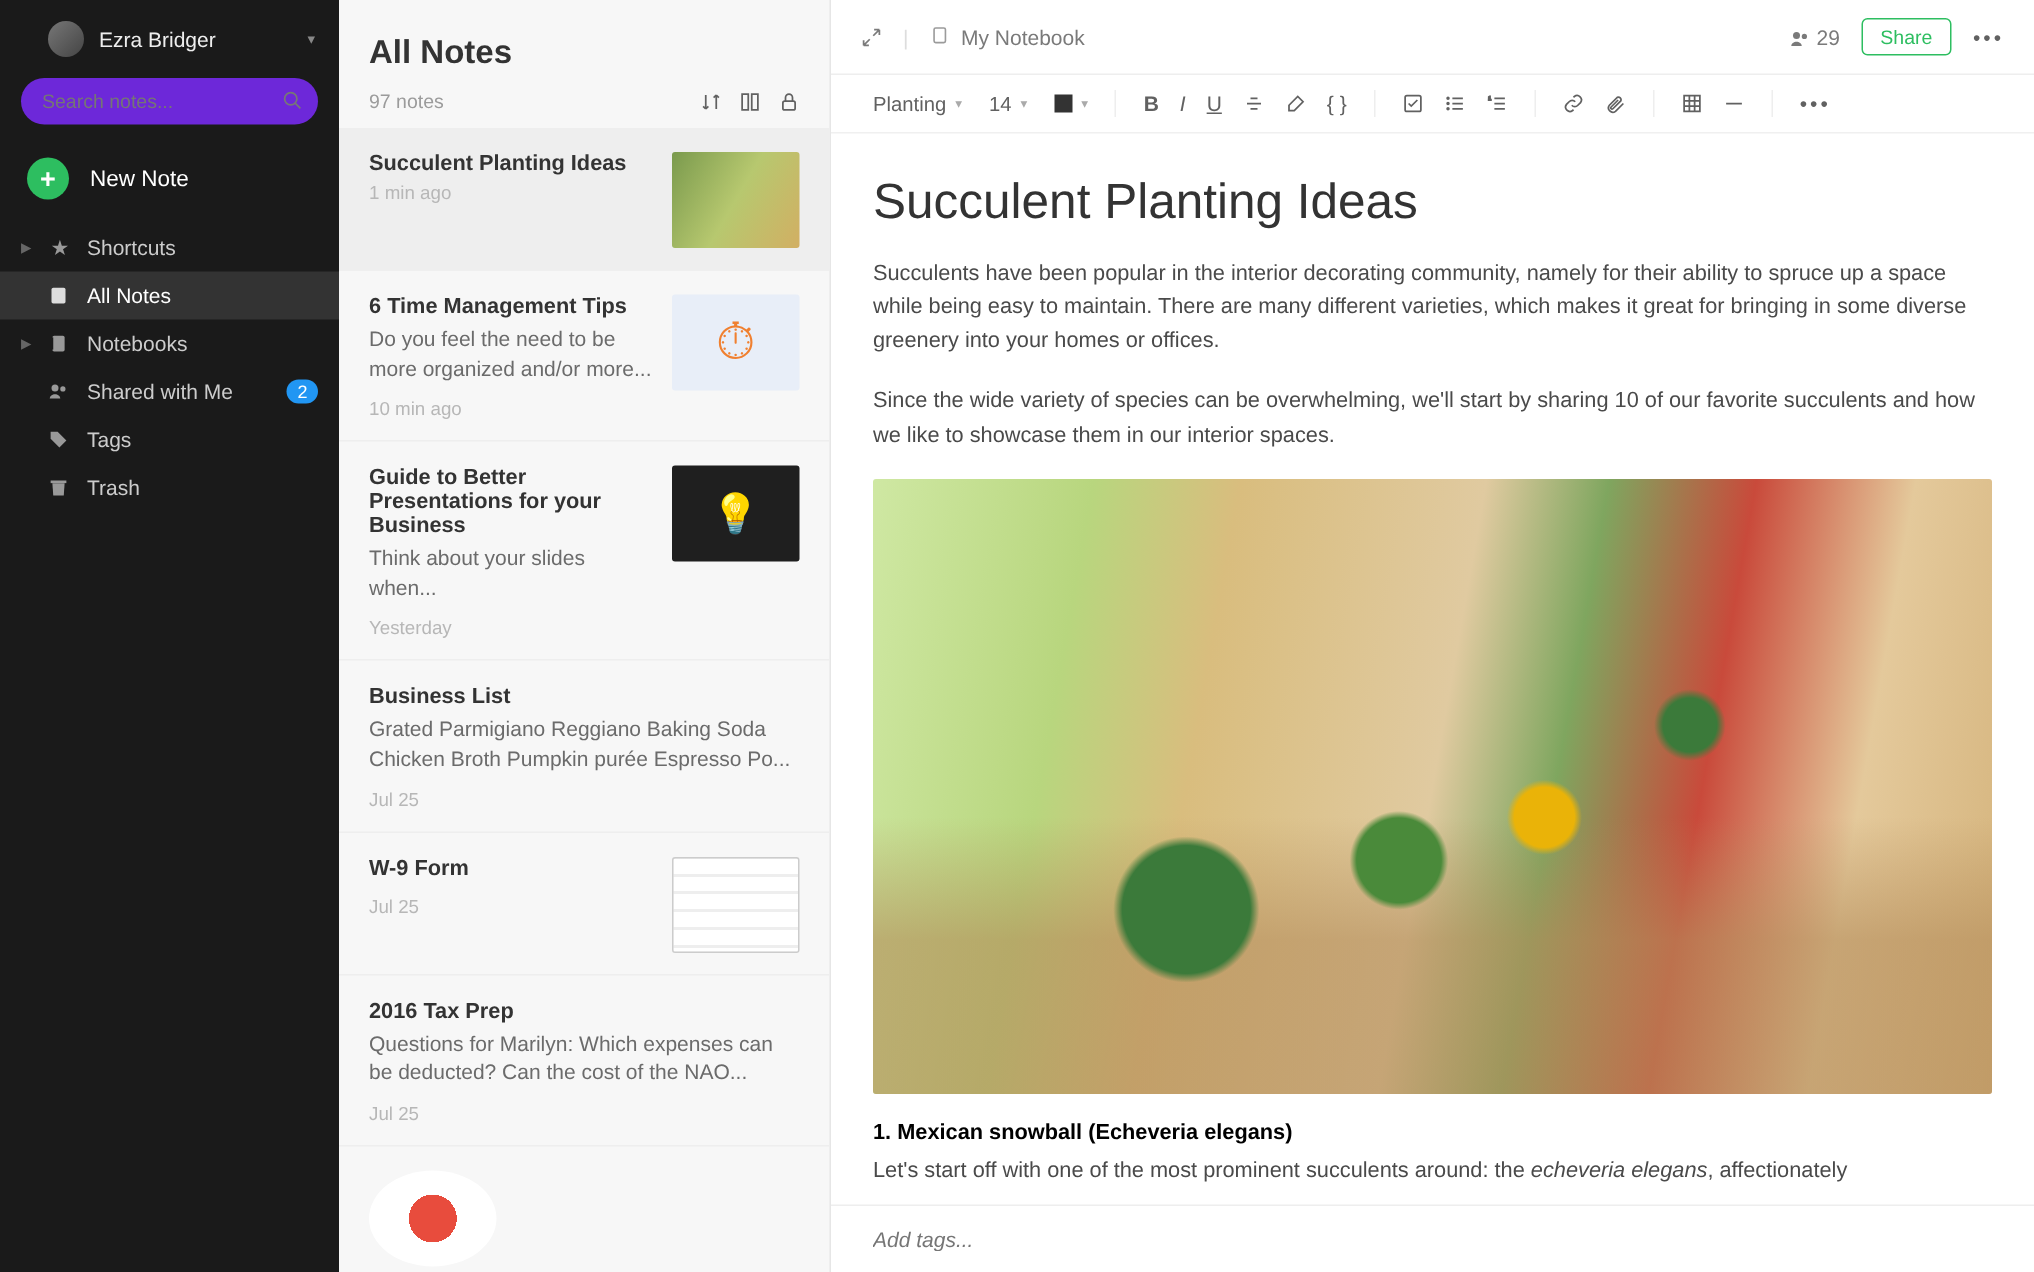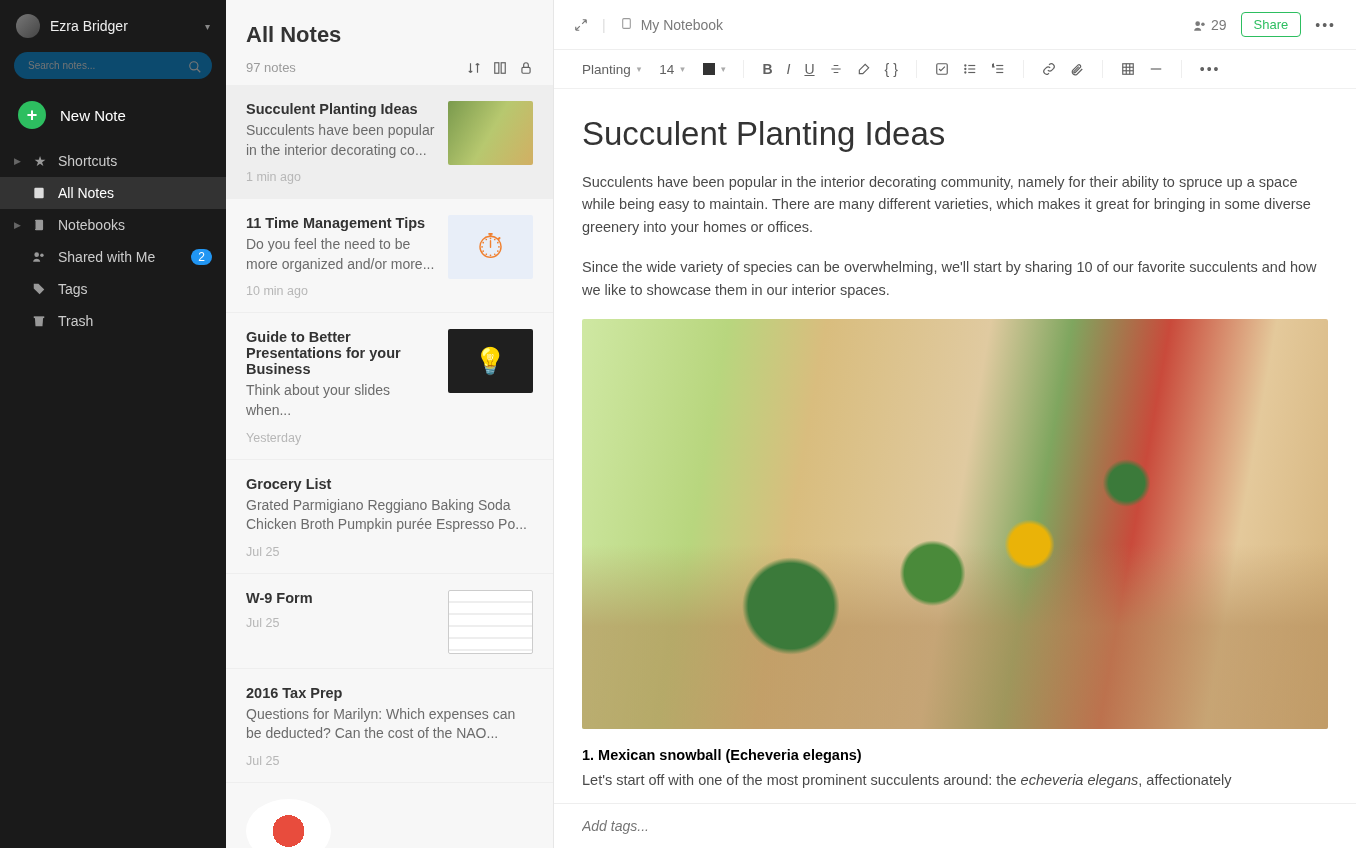--- a/index.html
+++ b/index.html
@@ -21,38 +21,38 @@
   color: #ccc;
   display: flex;
   flex-direction: column;
   padding-top: 14px;
   flex-shrink: 0;
 }
 .user-row {
   display: flex;
   align-items: center;
   gap: 10px;
-  padding: 0 16px 14px 16px;
+  padding: 0 16px 14px 32px;
 }
 .avatar {
   width: 24px; height: 24px; border-radius: 50%;
   background: linear-gradient(135deg,#777,#444);
 }
 .user-name { flex: 1; color: #eee; font-size: 14px; }
 .chevron { color: #888; font-size: 10px; }
 
 .search-wrap { padding: 0 14px 14px 14px; }
 .search {
   width: 100%;
-  background: #0c4a6e;
+  background: #6d28d9;
   border: none;
   border-radius: 16px;
   padding: 8px 32px 8px 14px;
   color: #aaa;
-  font-size: 10px;
+  font-size: 13px;
 }
 .search-wrap { position: relative; }
 .search-icn {
   position: absolute; right: 24px; top: 8px; color: #777;
 }
 
 .new-note {
   display: flex; align-items: center; gap: 14px;
   padding: 8px 18px 16px 18px;
 }
@@ -301,47 +301,46 @@
             <path d="M8 11V7a4 4 0 018 0v4"></path>
           </svg>
       </span>
     </div>
   </div>
 
   <div class="notes-scroll">
     <div class="note-card selected">
       <div class="note-text">
         <div class="note-title">Succulent Planting Ideas</div>
-        <div class="note-snippet">Succulents have been popular in the interior decorating co...</div>
         <div class="note-date">1 min ago</div>
       </div>
       <div class="thumb succulent"></div>
     </div>
 
     <div class="note-card">
       <div class="note-text">
-        <div class="note-title">11 Time Management Tips</div>
+        <div class="note-title">6 Time Management Tips</div>
         <div class="note-snippet">Do you feel the need to be more organized and/or more...</div>
         <div class="note-date">10 min ago</div>
       </div>
       <div class="thumb clock"></div>
     </div>
 
     <div class="note-card">
       <div class="note-text">
         <div class="note-title">Guide to Better Presentations for your Business</div>
         <div class="note-snippet">Think about your slides when...</div>
         <div class="note-date">Yesterday</div>
       </div>
       <div class="thumb pres"></div>
     </div>
 
     <div class="note-card">
       <div class="note-text">
-        <div class="note-title">Grocery List</div>
+        <div class="note-title">Business List</div>
         <div class="note-snippet">Grated Parmigiano Reggiano Baking Soda Chicken Broth Pumpkin purée Espresso Po...</div>
         <div class="note-date">Jul 25</div>
       </div>
     </div>
 
     <div class="note-card">
       <div class="note-text">
         <div class="note-title">W-9 Form</div>
         <div class="note-snippet"></div>
         <div class="note-date">Jul 25</div>

